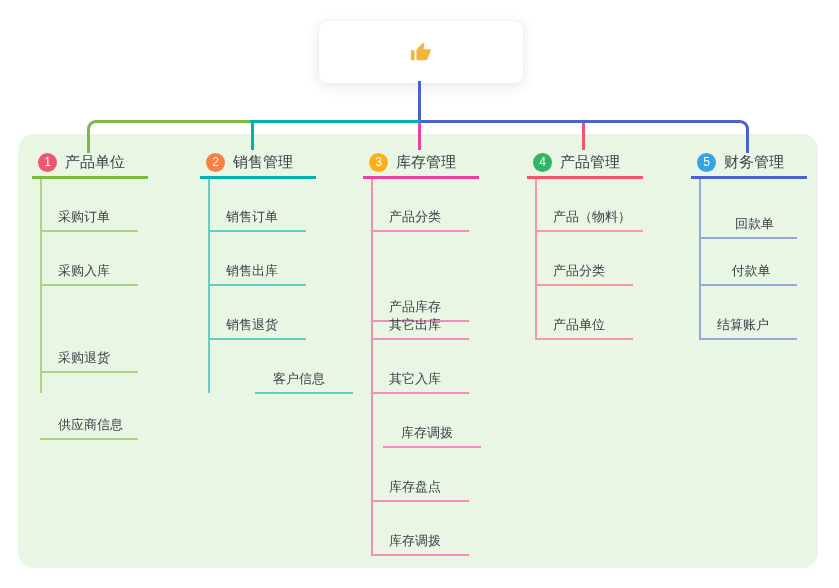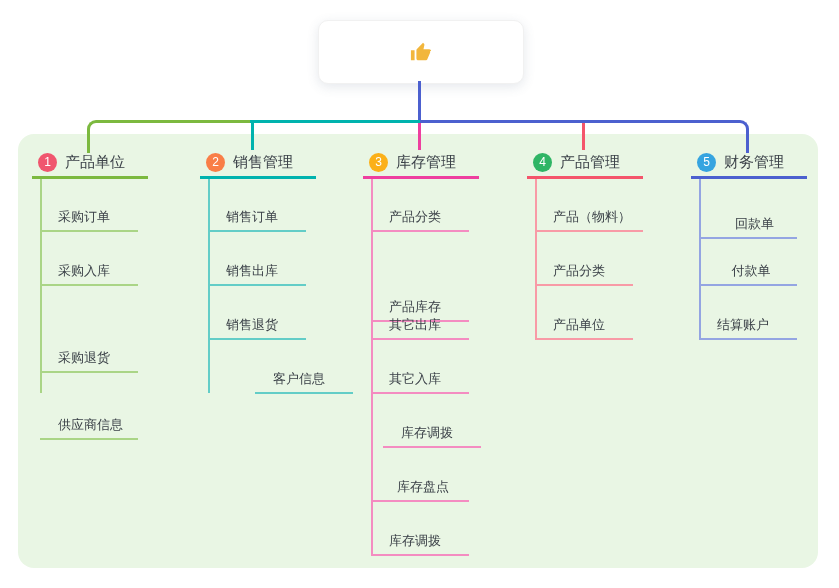--- a/index.html
+++ b/index.html
@@ -90,21 +90,21 @@
       <div class="branch-node" style="left: 363px; top: 153px; border-bottom-color: rgb(238, 63, 159);">
         <div class="badge" style="background: rgb(251, 176, 24);">3</div>
         <div>库存管理</div>
       </div>
       <div class="child-vline" style="left: 371px; top: 179px; height: 376px; background: rgb(244, 140, 193);"></div>
       <div class="child-node" style="left: 371px; top: 207px; border-bottom-color: rgb(244, 140, 193);">产品分类</div>
       <div class="child-node" style="left: 371px; top: 261px; border-bottom-color: rgb(244, 140, 193); margin-top: 36px;">产品库存</div>
       <div class="child-node" style="left: 371px; top: 315px; border-bottom-color: rgb(244, 140, 193);">其它出库</div>
       <div class="child-node" style="left: 371px; top: 369px; border-bottom-color: rgb(244, 140, 193);">其它入库</div>
       <div class="child-node" style="left: 383px; top: 423px; border-bottom-color: rgb(244, 140, 193);">库存调拨</div>
-      <div class="child-node" style="left: 371px; top: 477px; border-bottom-color: rgb(244, 140, 193); text-align: center;">库存盘点</div>
+      <div class="child-node" style="left: 371px; top: 477px; border-bottom-color: rgb(244, 140, 193);">库存盘点</div>
       <div class="child-node" style="left: 371px; top: 531px; border-bottom-color: rgb(244, 140, 193);">库存调拨</div>
       <div class="branch-node" style="left: 527px; top: 153px; border-bottom-color: rgb(244, 85, 107);">
         <div class="badge" style="background: rgb(47, 181, 101);">4</div>
         <div>产品管理</div>
       </div>
       <div class="child-vline" style="left: 535px; top: 179px; height: 160px; background: rgb(248, 154, 166);"></div>
       <div class="child-node" style="left: 535px; top: 207px; border-bottom-color: rgb(248, 154, 166);">产品（物料）</div>
       <div class="child-node" style="left: 535px; top: 261px; border-bottom-color: rgb(248, 154, 166);">产品分类</div>
       <div class="child-node" style="left: 535px; top: 315px; border-bottom-color: rgb(248, 154, 166);">产品单位</div>
       <div class="branch-node" style="left: 691px; top: 153px; border-bottom-color: rgb(76, 96, 207);">

